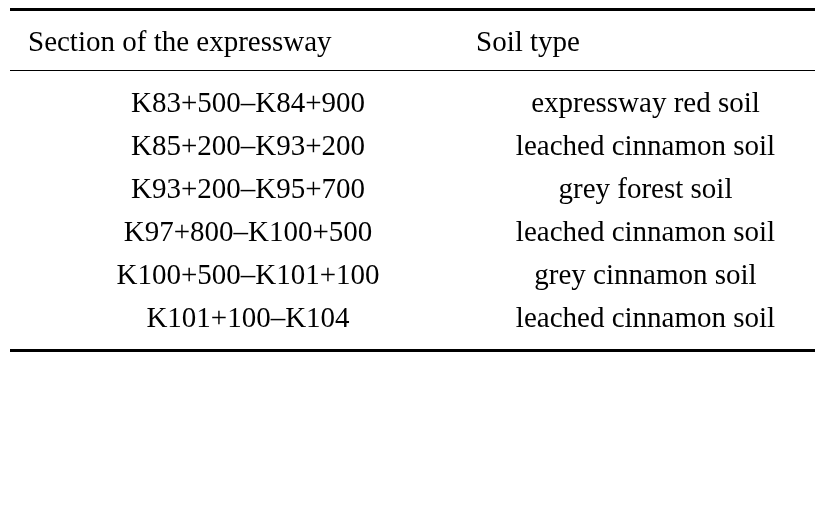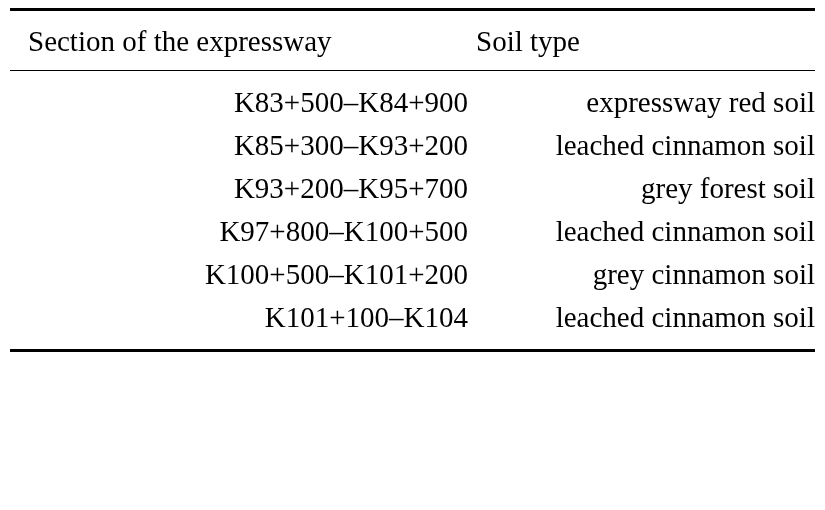--- a/index.html
+++ b/index.html
@@ -29,21 +29,21 @@
     border-collapse: collapse;
     font-size: 29px;
     line-height: 1.0;
   }
   table.soil-table thead th {
     text-align: left;
     font-weight: normal;
     padding: 16px 0 14px 0;
   }
   table.soil-table tbody td {
-    text-align: right;
+    text-align: center;
     padding: 7px 0 7px 0;
     white-space: nowrap;
   }
   .col-section {
     width: 440px;
     padding-left: 18px !important;
   }
   .col-soil {
     padding-left: 8px !important;
   }
@@ -75,33 +75,33 @@
     <tbody>
       <tr class="spacer-row">
         <td></td>
         <td></td>
       </tr>
       <tr>
         <td class="col-section">K83+500–K84+900</td>
         <td class="col-soil">expressway red soil</td>
       </tr>
       <tr>
-        <td class="col-section">K85+300–K93+200</td>
+        <td class="col-section">K85+200–K93+200</td>
         <td class="col-soil">leached cinnamon soil</td>
       </tr>
       <tr>
         <td class="col-section">K93+200–K95+700</td>
         <td class="col-soil">grey forest soil</td>
       </tr>
       <tr>
         <td class="col-section">K97+800–K100+500</td>
         <td class="col-soil">leached cinnamon soil</td>
       </tr>
       <tr>
-        <td class="col-section">K100+500–K101+200</td>
+        <td class="col-section">K100+500–K101+100</td>
         <td class="col-soil">grey cinnamon soil</td>
       </tr>
       <tr>
         <td class="col-section">K101+100–K104</td>
         <td class="col-soil">leached cinnamon soil</td>
       </tr>
       <tr class="spacer-row rule-bottom">
         <td></td>
         <td></td>
       </tr>

